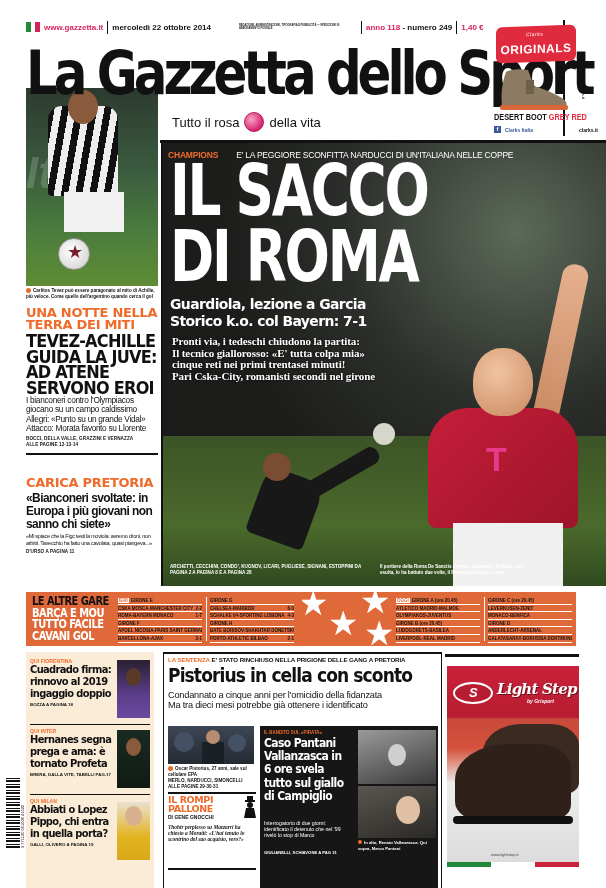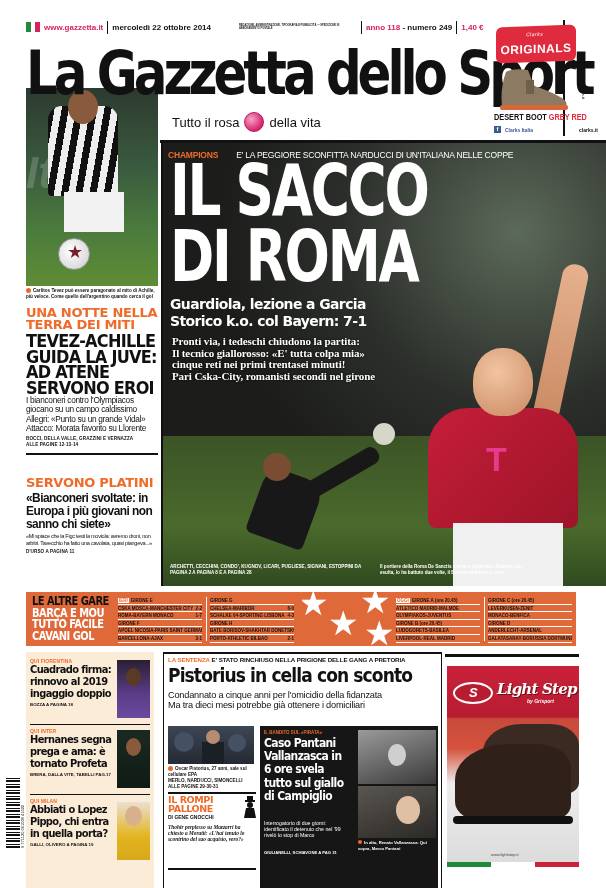--- a/index.html
+++ b/index.html
@@ -229,21 +229,21 @@
     <div>Attacco: Morata favorito su Llorente</div>
   </div>
   <div class="byline" style="margin-top:3px">
     <div>BOCCI, DELLA VALLE, GRAZZINI E VERNAZZA</div>
     <div>ALLE PAGINE 12-13-14</div>
   </div>
   <div class="rule" style="margin-top:5px"></div>
 </div>
 
 <div class="abs leftcol" style="top:477px;">
-  <div class="kicker-orange">SERVONO PLATINI</div>
+  <div class="kicker-orange">CARICA PRETORIA</div>
   <div class="quote-head" style="margin-top:2px">«Bianconeri svoltate: in Europa i più giovani non sanno chi siete»</div>
   <div class="body-sm" style="font-size:5.6px;line-height:6.6px;margin-top:3px;width:132px">«Mi spiace che la Figc testi la moviola: avremo droni, non arbitri. Tavecchio ha fatto una cavolata, quasi piangeva...»</div>
   <div class="byline" style="margin-top:3px">D'URSO A PAGINA 11</div>
 </div>
 
 <div class="abs vrule-left"></div>
 
 <div class="abs main-photo">
   <div class="pitch"></div>
   <div class="keeper">
@@ -423,21 +423,21 @@
 
 <div class="abs vrule-mid"></div>
 <div class="abs hrule-pist"></div>
 
 <div class="abs pist-kicker">
   <b>LA SENTENZA</b> <span>E' STATO RINCHIUSO NELLA PRIGIONE DELLE GANG A PRETORIA</span>
 </div>
 <div class="abs pist-head">Pistorius in cella con sconto</div>
 <div class="abs pist-deck">
   <div>Condannato a cinque anni per l'omicidio della fidanzata</div>
-  <div>Ma tra dieci mesi potrebbe già ottenere i domiciliari</div>
+  <div>Ma tra dieci mesi potrebbe già ottenere i identificato</div>
 </div>
 <div class="abs pist-photo">
   <div class="p1"></div>
     <div class="p2b"></div>
     <div class="p2"></div>
     <div class="p3"></div>
 </div>
 <div class="abs pist-cap caption-sm">
   <div><span class="dot"></span><span>Oscar Pistorius, 27 anni, sale sul cellulare EPA</span></div>
   <div>MERLO, NARDUCCI, SIMONCELLI</div>

